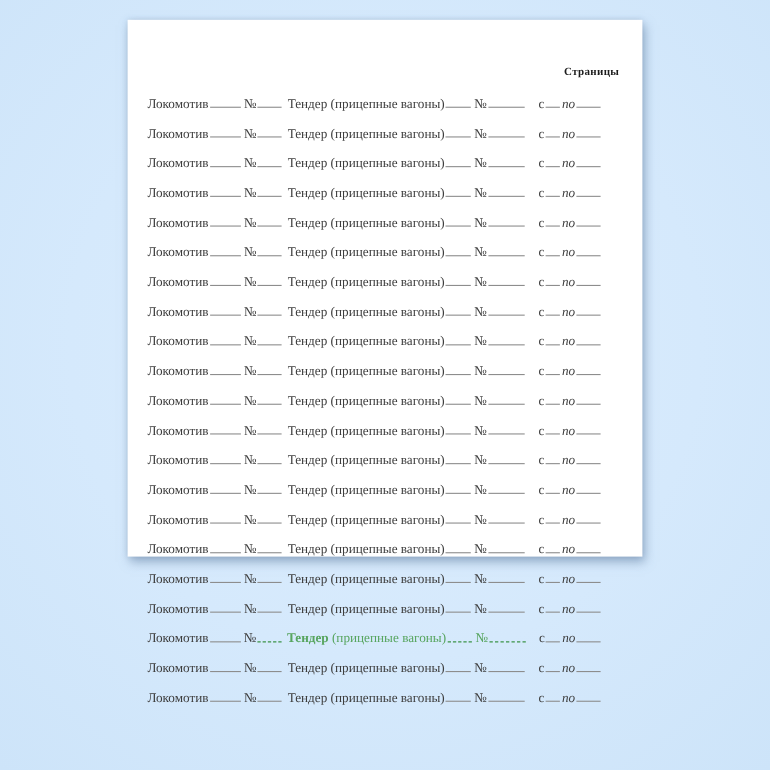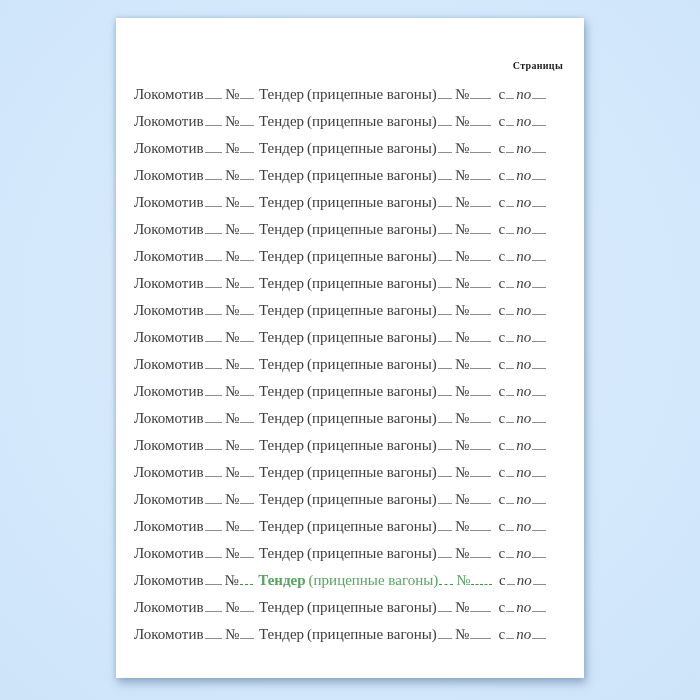--- a/index.html
+++ b/index.html
@@ -5,42 +5,42 @@
   * { margin: 0; padding: 0; box-sizing: border-box; }
   html, body { width: 700px; height: 700px; overflow: hidden; }
   body {
     background: radial-gradient(circle at 50% 45%, #dcedfd 0%, #d5e9fc 55%, #cde4f9 100%);
     font-family: "Liberation Serif", "DejaVu Serif", serif;
     position: relative;
   }
   .paper {
     position: absolute;
     left: 116px; top: 18px;
-    width: 468px; height: 660px;
+    width: 468px; height: 488px;
     background: #ffffff;
     box-shadow: 2px 5px 9px rgba(105, 133, 168, 0.6), 0 0 5px rgba(110, 138, 170, 0.35);
   }
   .page-header {
     position: absolute;
     top: 42px; right: 21px;
     font-size: 10px;
     font-weight: bold;
     color: #1c1c1c;
     letter-spacing: 0.3px;
   }
   .rows {
     position: absolute;
     left: 18px; top: 63px; right: 38px;
   }
   .row {
     height: 27px;
     display: flex;
     align-items: baseline;
     white-space: nowrap;
-    font-size: 15px;
+    font-size: 12px;
     color: #3d3d3d;
   }
   .t { line-height: 27px; }
   .line {
     display: inline-block;
     height: 1px;
     border-bottom: 1px solid #8d8d8d;
   }
   .l1 { width: 37px; margin-left: 1px; }
   .l2 { width: 29px; margin-left: 1px; }

